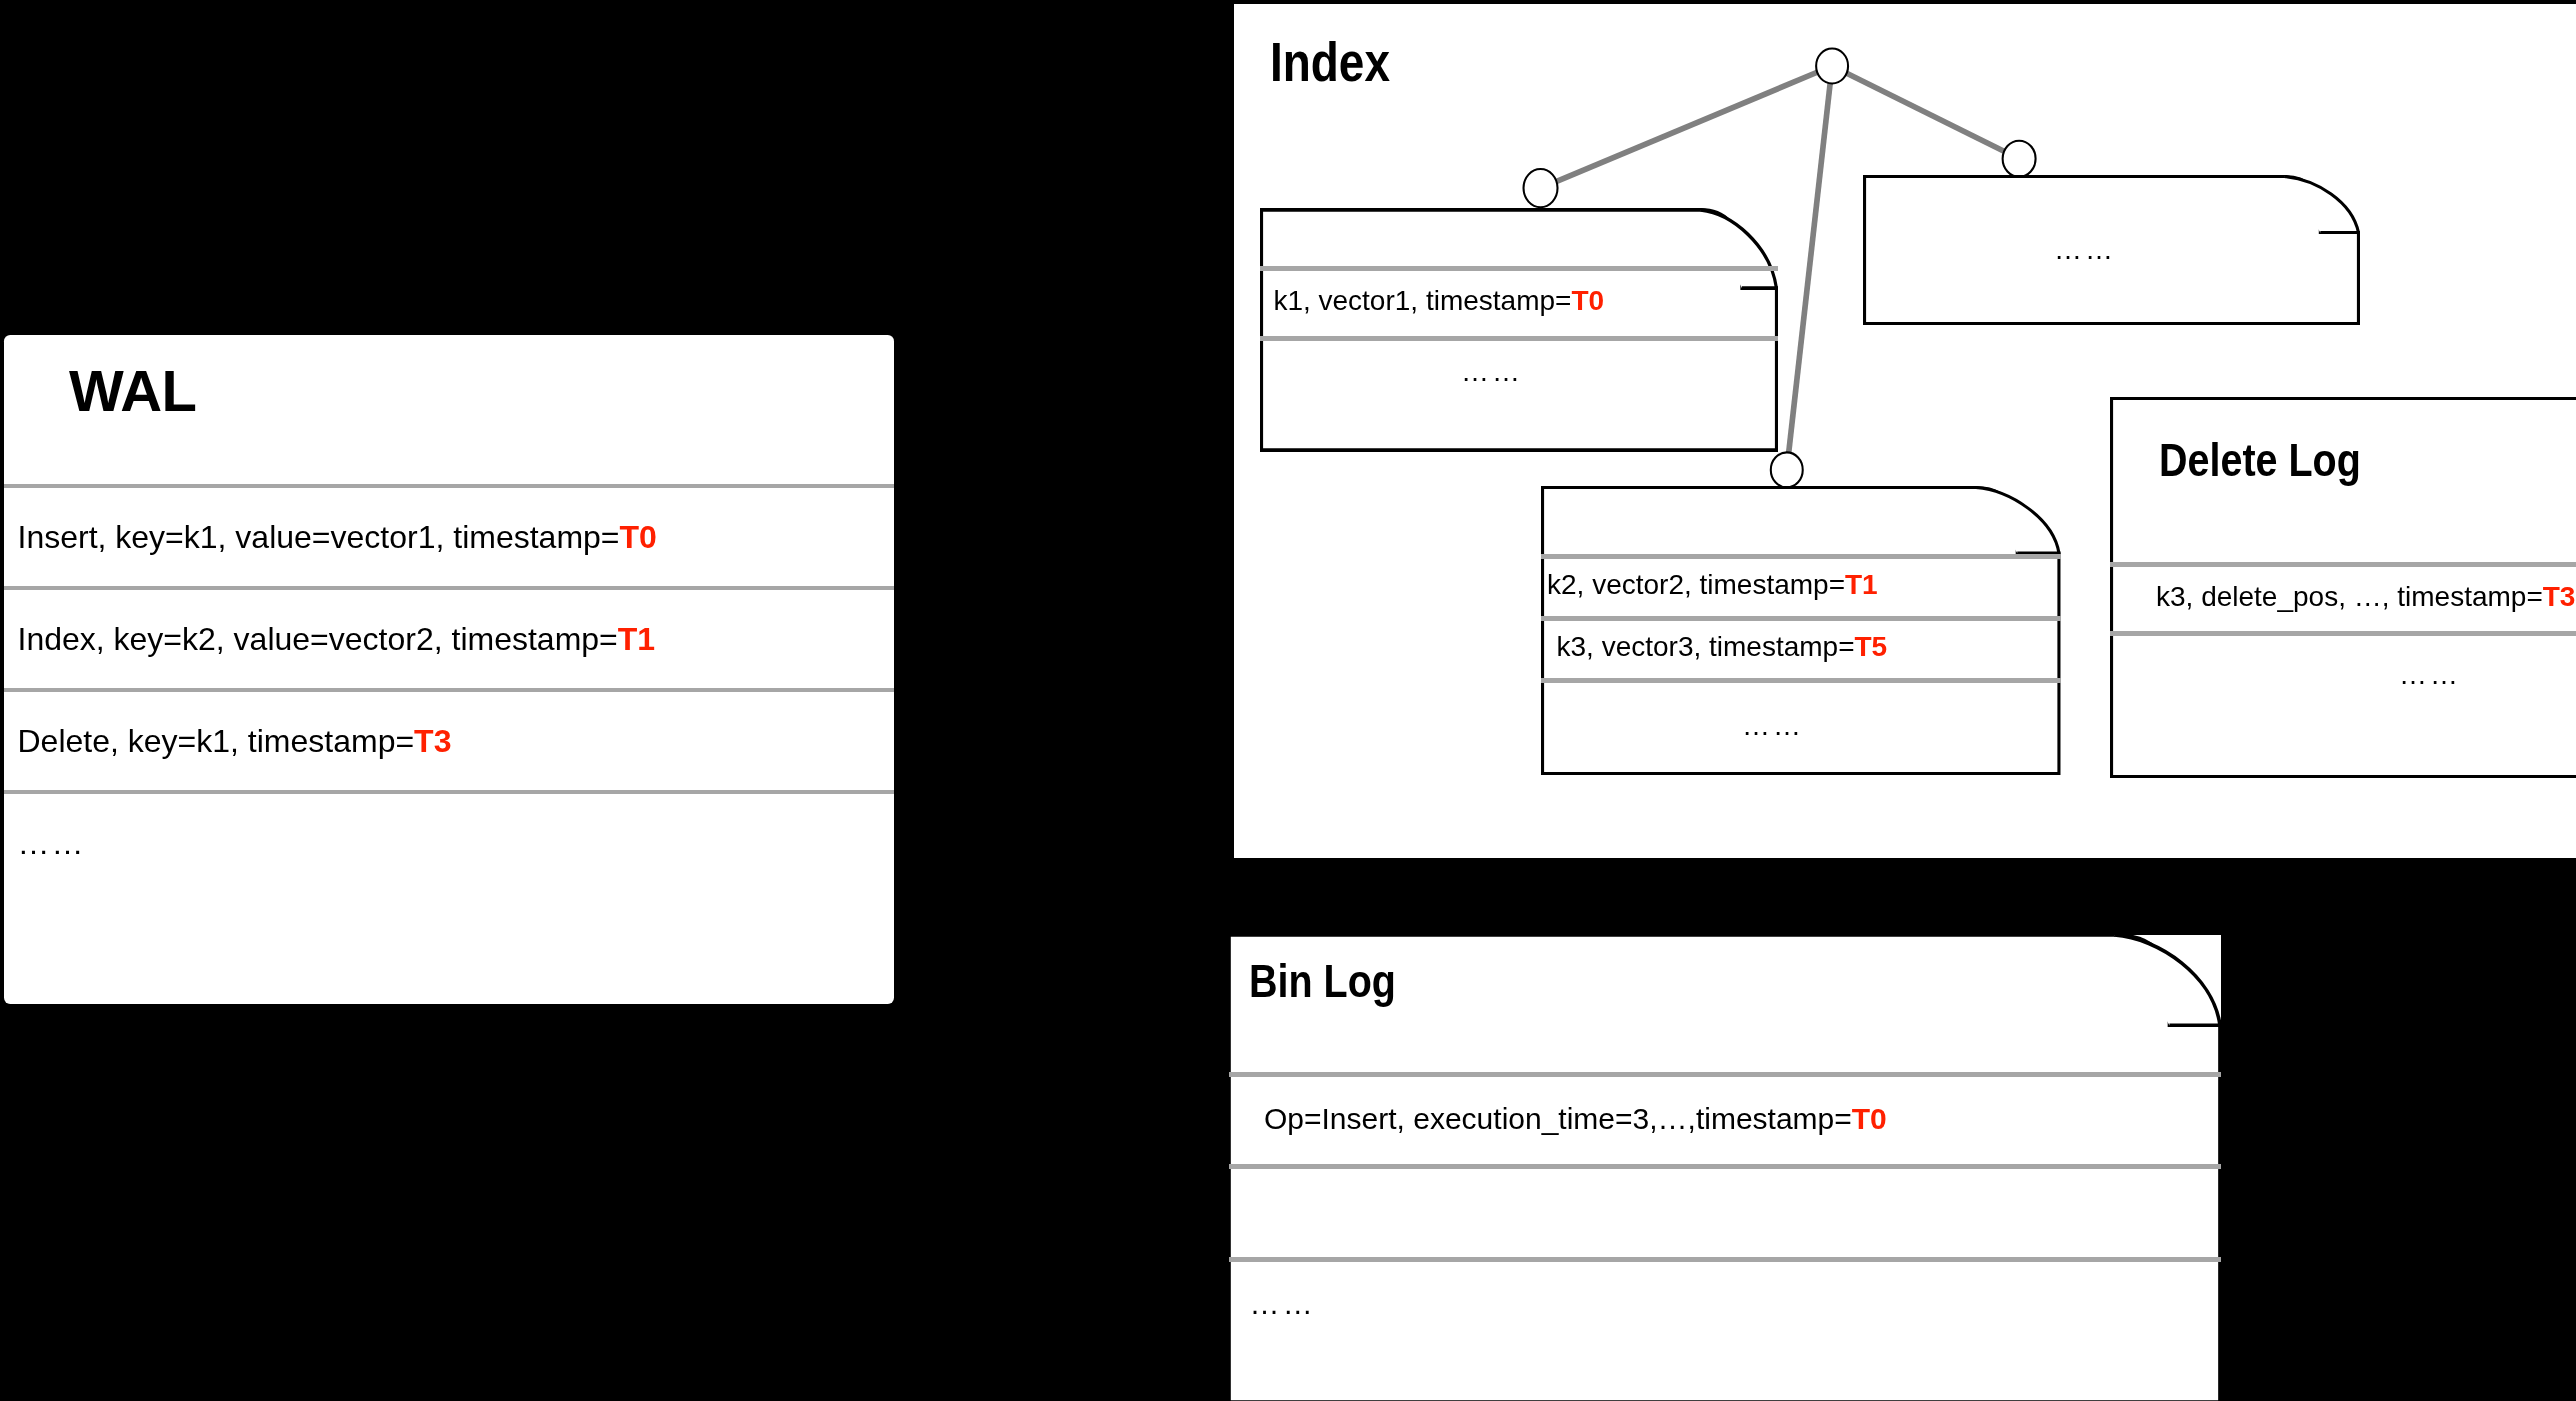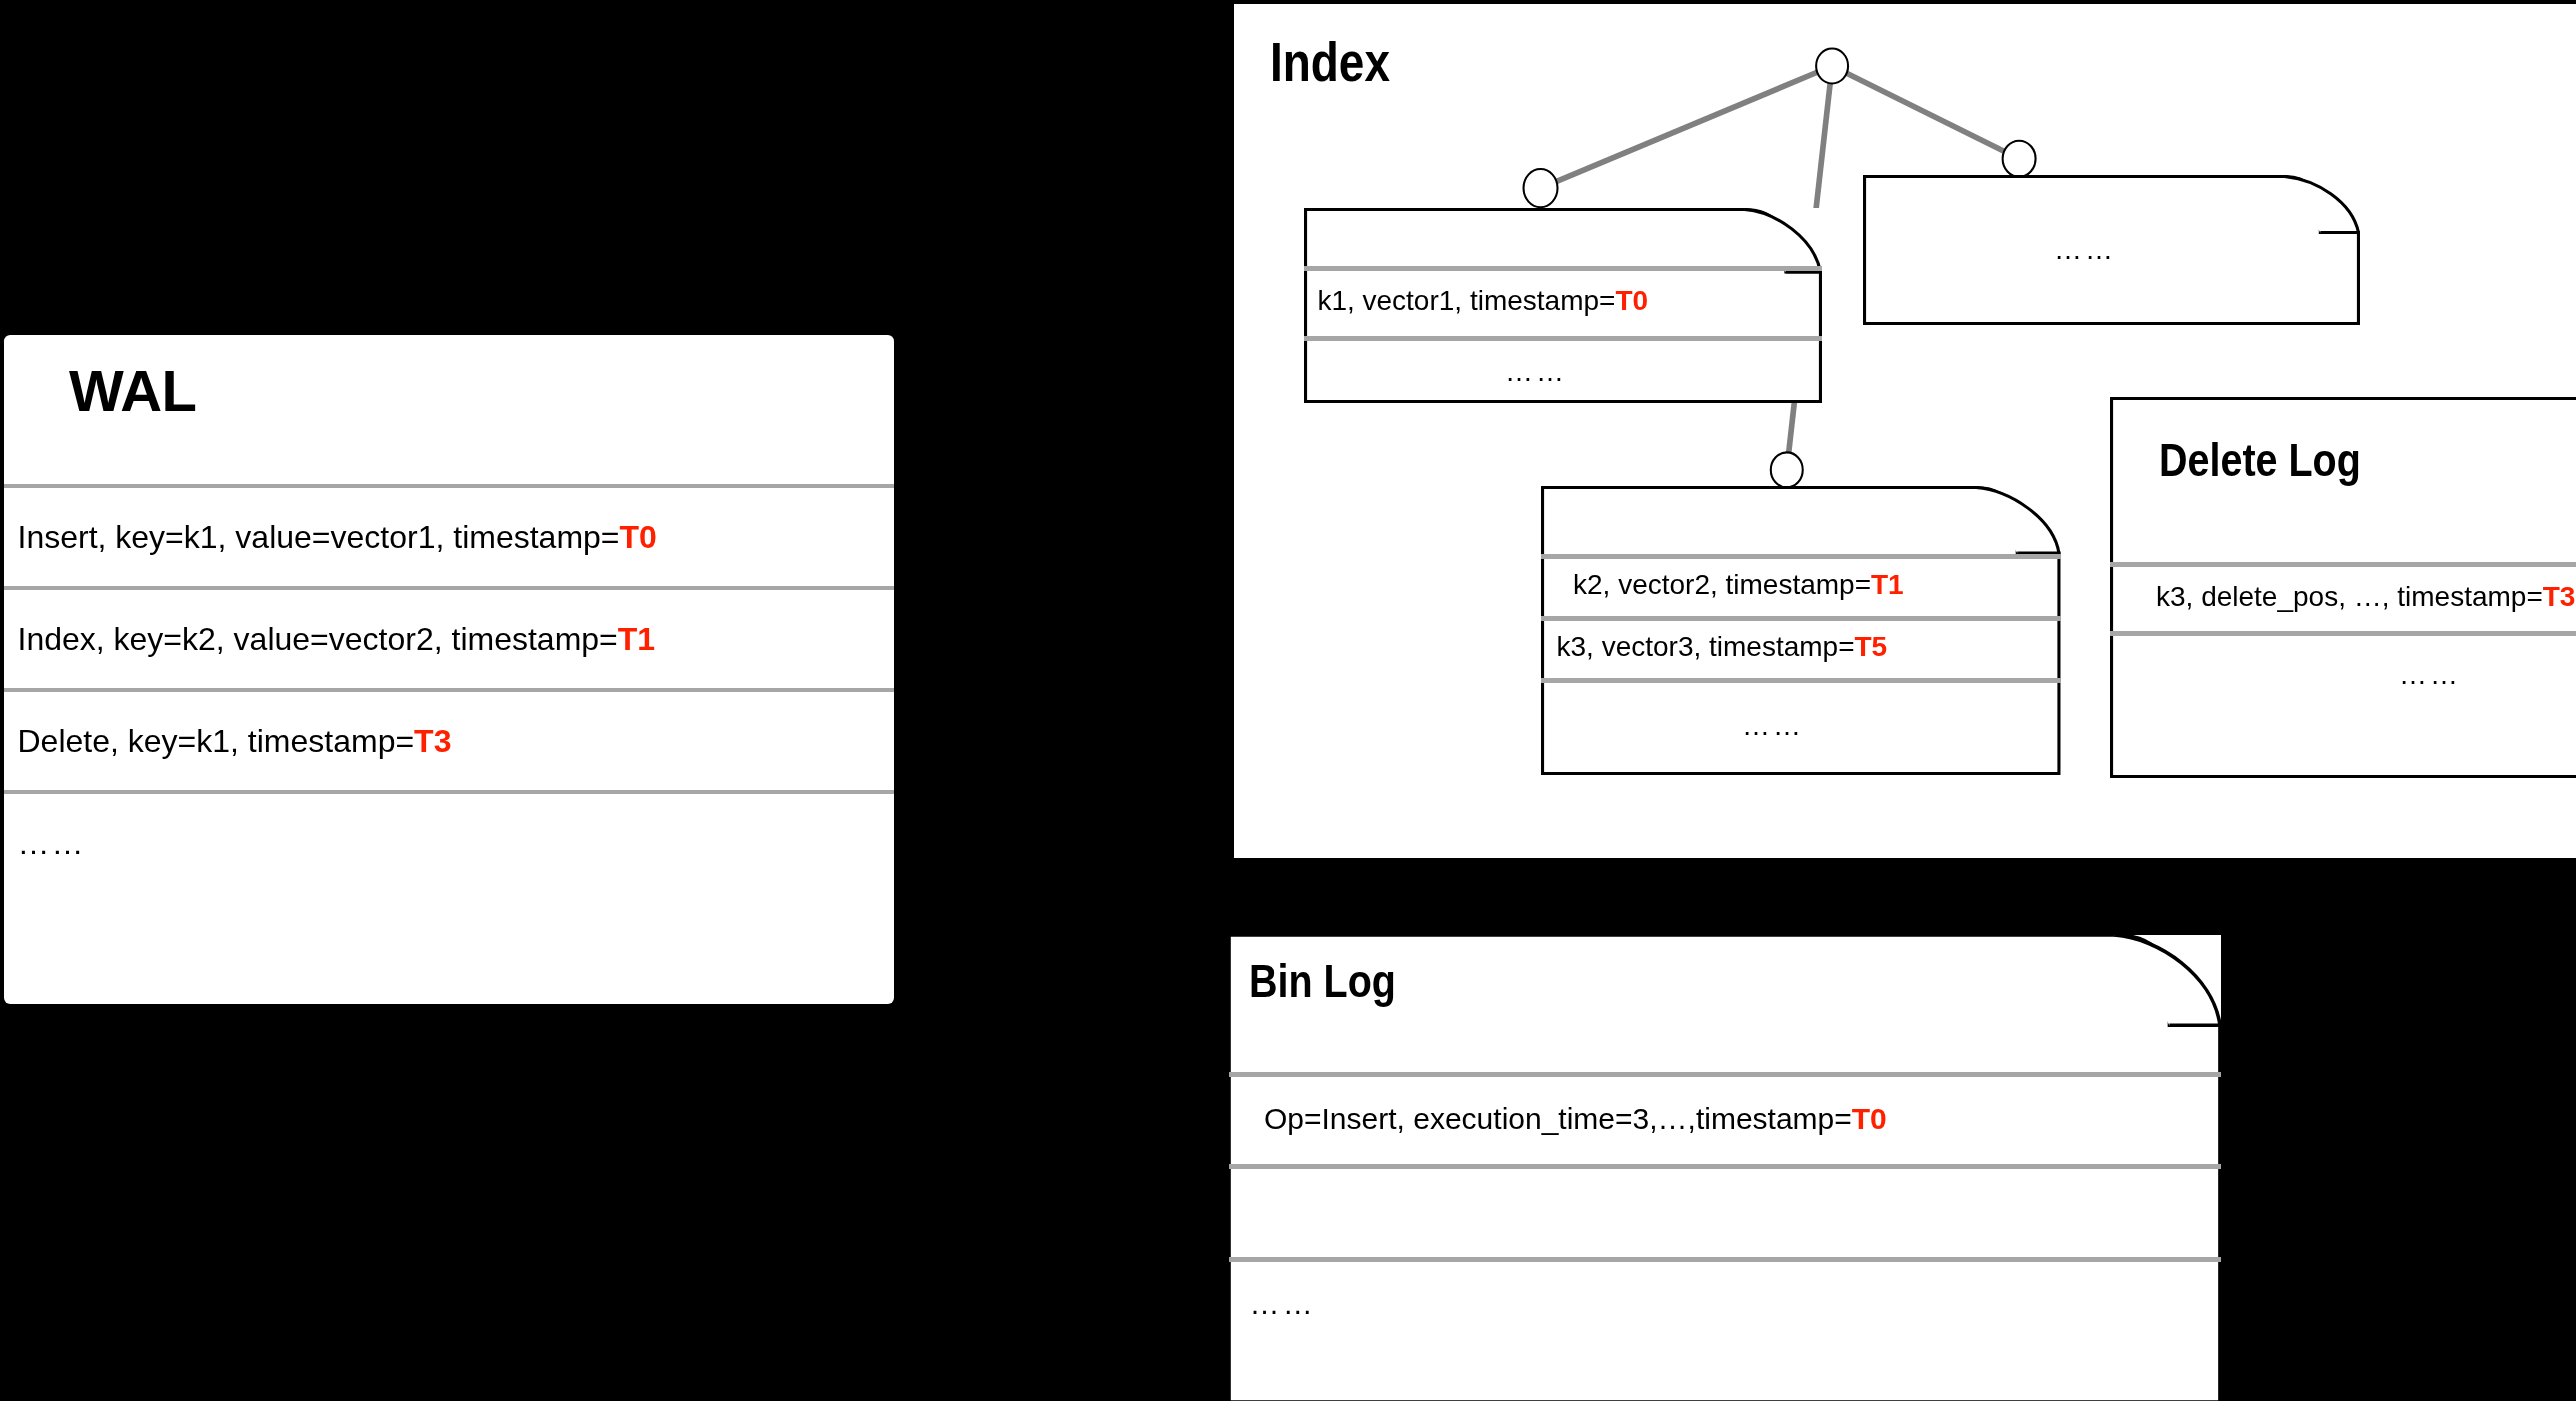--- a/index.html
+++ b/index.html
@@ -31,21 +31,21 @@
   
   .docbox{position:absolute;box-sizing:border-box;background:#fff;}
   .docbox .dsvg{position:absolute;left:0;top:0;width:100%;height:100%;}
   .docbox .rows{position:absolute;left:0;top:0;width:100%;height:100%;}
   .drow{position:absolute;left:0;width:100%;box-sizing:border-box;}
   .drow .dtxt{position:absolute;top:50%;transform:translateY(-50%);
               font-size:28px;color:#000;white-space:nowrap;}
   .hline{position:absolute;height:4.6px;background:#a6a6a6;left:0;width:100%;}
 
   
-  #box1{left:26px;top:204px;width:518px;height:195px;margin-left:44px;}
+  #box1{left:26px;top:204px;width:518px;height:244px;}
   
   #box2{left:629px;top:171px;width:497px;height:150px;}
   
   #box3{left:307px;top:482px;width:520px;height:289px;}
 
   
   #dlog{left:2110px;top:397px;width:665px;height:381px;}
   .dlog-title{position:absolute;left:49px;top:39px;font-size:47px;font-weight:bold;
               color:#000;line-height:1;transform:scaleX(.84);transform-origin:left top;}
 
@@ -131,21 +131,21 @@
   <div class="docbox" id="box3">
     <svg class="dsvg" viewBox="0 0 1010 560" preserveAspectRatio="none">
       <path d="M3,3 H 845 C 895,3 920,28 925,78 L 925,130 L 1006,130 L 1006,557 H 3 Z" fill="#fff" stroke="#000" stroke-width="6"></path>
       <path d="M845,3 C 910,8 995,62 1006,130 L 925,130" fill="#fff" stroke="#000" stroke-width="6"></path>
     </svg>
     <div class="rows">
       <div class="hline" style="top:68px"></div>
       <div class="hline" style="top:130px"></div>
       <div class="hline" style="top:192px"></div>
       <div class="drow" style="top:68px;height:62px">
-        <div class="dtxt" style="left:32px"><span>k2, vector2, timestamp=</span><span class="ts">T1</span></div>
+        <div class="dtxt" style="left:6px"><span>k2, vector2, timestamp=</span><span class="ts">T1</span></div>
       </div>
       <div class="drow" style="top:130px;height:62px">
         <div class="dtxt" style="left:15.5px"><span>k3, vector3, timestamp=</span><span class="ts">T5</span></div>
       </div>
       <div class="drow" style="top:192px;height:95px">
         <div class="dtxt ellipsis" style="left:201px">……</div>
       </div>
     </div>
   </div>
 </div>

